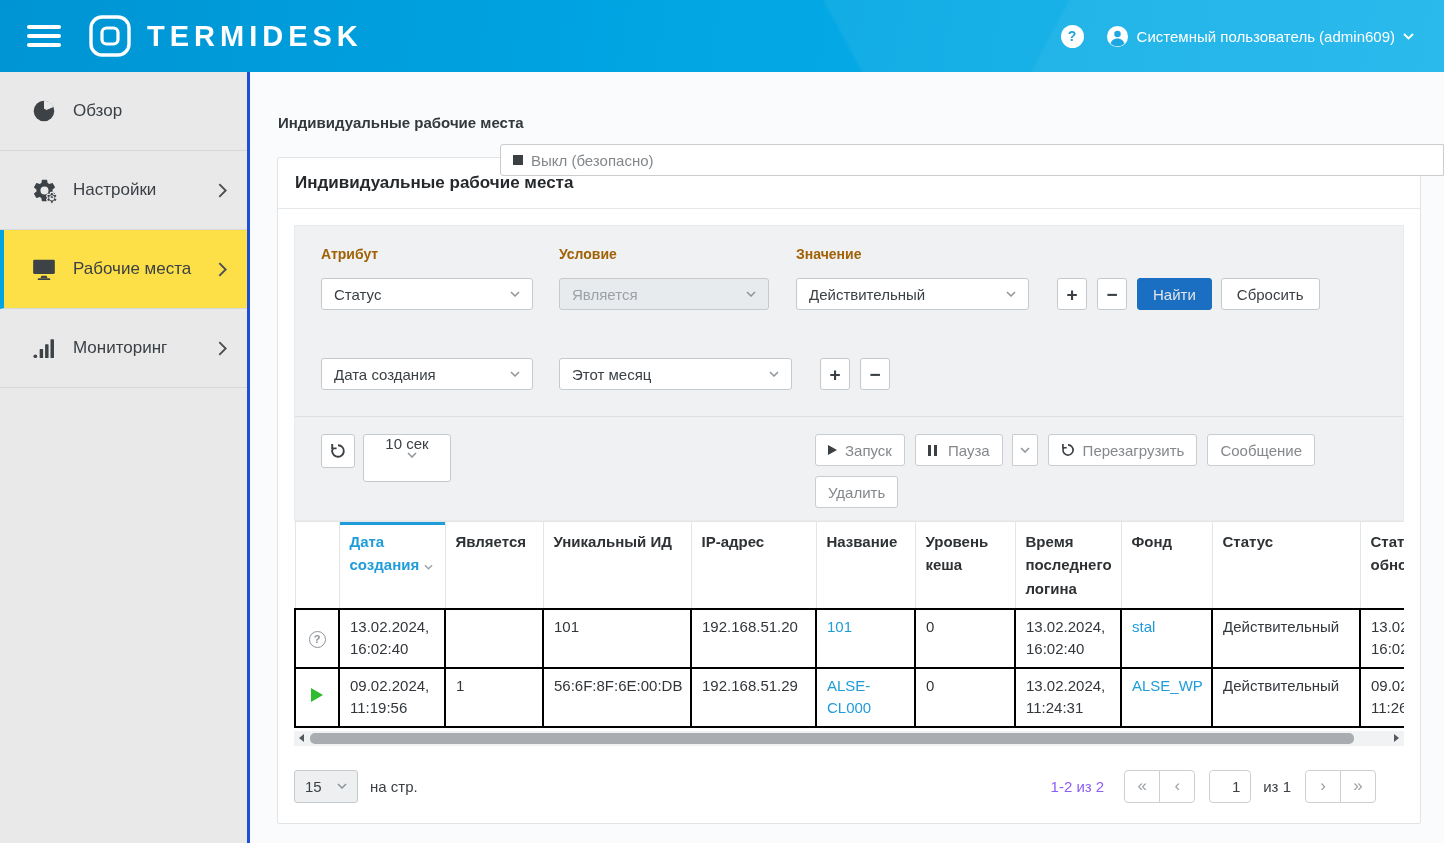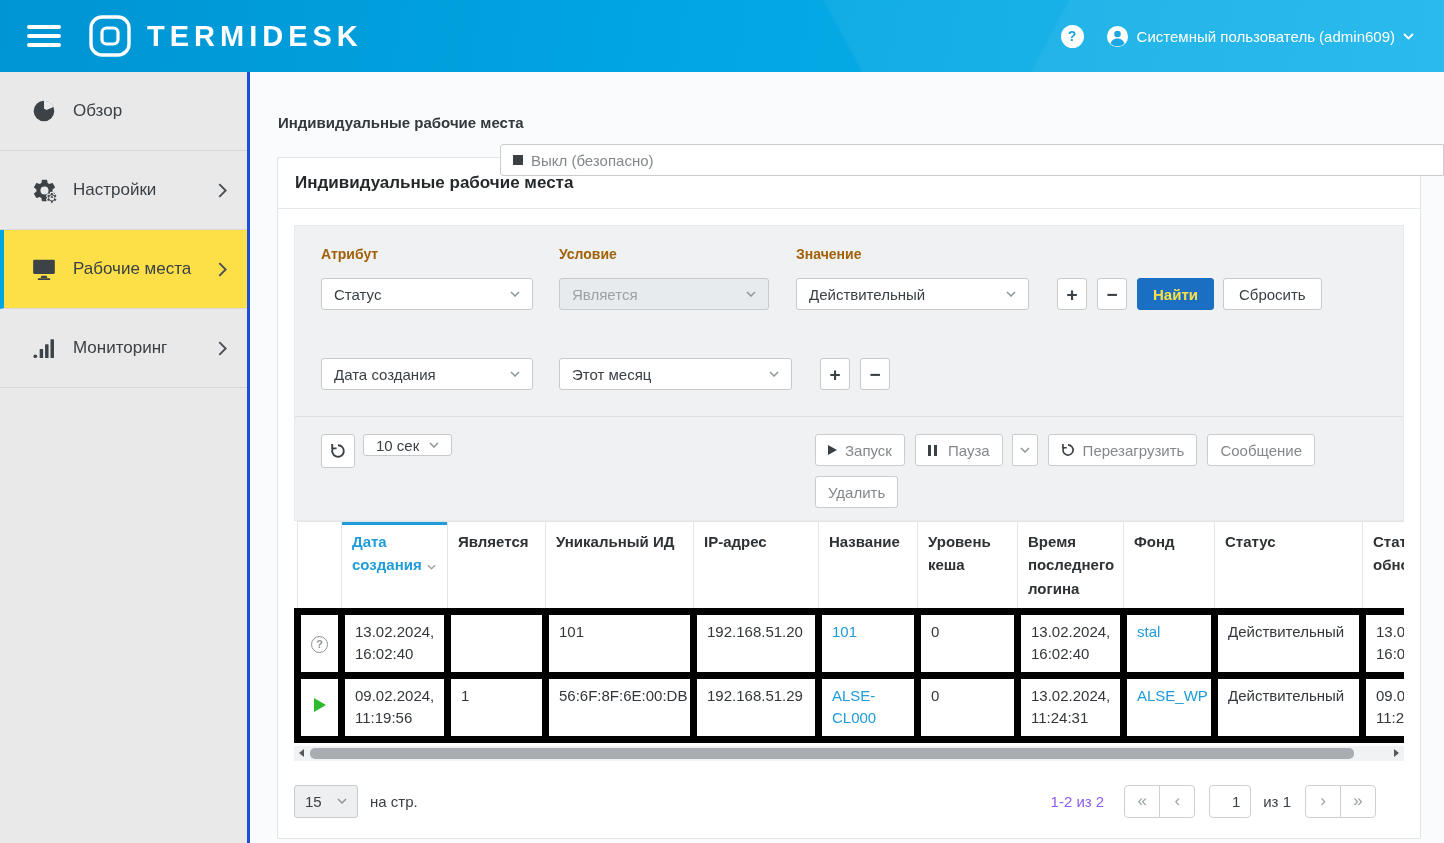--- a/index.html
+++ b/index.html
@@ -73,31 +73,31 @@
   .sel.disabled { background:#e8ebed; color:#9ba1a6; }
   .sq-btn {
     width:30px; height:32px; background:#fff; border:1px solid #c6cacd; border-radius:3px;
     font-size:19px; font-weight:700; color:#3b4045; display:flex; align-items:center; justify-content:center;
     cursor:pointer; margin-right:10px; line-height:1;
   }
   .btn {
     height:32px; padding:0 15px; border:1px solid #c6cacd; border-radius:3px; background:#fff;
     font-size:15px; color:#3b4045; cursor:pointer; display:inline-flex; align-items:center;
   }
-  .btn-primary { background:#1a6fc2; border-color:#1a6fc2; color:#fde047; margin-right:9px;font-weight:bold; }
+  .btn-primary { background:#1a6fc2; border-color:#1a6fc2; color:#e5e5e5; margin-right:9px; }
   .panel-divider { border-top:1px solid #dddfe1; }
 
   
   .toolbar { display:flex; padding:17px 26px 12px; }
   .tb-left { display:flex; gap:8px; align-items:flex-start; }
   .icon-btn {
     width:34px; height:34px; background:#fff; border:1px solid #c6cacd; border-radius:3px;
     display:flex; align-items:center; justify-content:center; cursor:pointer; color:#3b4045;
   }
-  .interval { height:22px; min-width:88px; }
+  .interval { height:48px; min-width:88px;flex-direction:column; }
   .tb-right { margin-left:auto; width:562px; display:flex; flex-wrap:wrap; gap:10px; align-content:flex-start; }
   .abtn {
     height:32px; padding:0 12px; background:#fff; border:1px solid #c9cdd0; border-radius:3px;
     color:#84888c; font-size:15px; display:inline-flex; align-items:center; gap:8px; cursor:pointer; white-space:nowrap;
   }
   .abtn .ic { color:#3b4045; display:inline-flex; }
   .play-tri { width:0; height:0; border-left:9px solid #3b4045; border-top:5.5px solid transparent; border-bottom:5.5px solid transparent; }
   .pause-ic span { display:inline-block; width:3px; height:11px; background:#3b4045; margin-right:3px; }
   .stop-sq { width:10px; height:10px; background:#3b4045; }
   .split { display:inline-flex; }
@@ -107,21 +107,21 @@
   
   .table-wrap { overflow:hidden; width:100%; }
   table { border-collapse:collapse; table-layout:fixed; width:1160px; font-size:15px; }
   th {
     background:#fff; font-weight:700; color:#2e3235; text-align:left;
     padding:8px 10px; border:1px solid #e3e5e7; vertical-align:top; line-height:1.55;
   }
   th.sorted { color:#1f9cd9; box-shadow:inset 0 3px 0 #1f9cd9; }
   th .sort-caret { color:#9aa0a4; margin-left:5px; }
   td {
-    padding:6px 10px; border:7px solid #000000; color:#33373b; vertical-align:top;
+    padding:6px 10px; border:2px solid #000000; color:#33373b; vertical-align:top;
     line-height:1.5; background:#fff;
   }
   td.icon-cell, th.icon-col { text-align:center; vertical-align:middle; padding:6px 4px; }
   a.cell-link { color:#1f9cd9; text-decoration:none; cursor:pointer; }
   .q-icon {
     display:inline-flex; width:17px; height:17px; border:1.5px solid #8d9297; border-radius:50%;
     color:#8d9297; font-size:11px; font-weight:700; align-items:center; justify-content:center;
   }
   .play-ic { display:inline-block; width:0; height:0; border-left:12px solid #2ebc2e; border-top:7px solid transparent; border-bottom:7px solid transparent; }
 

